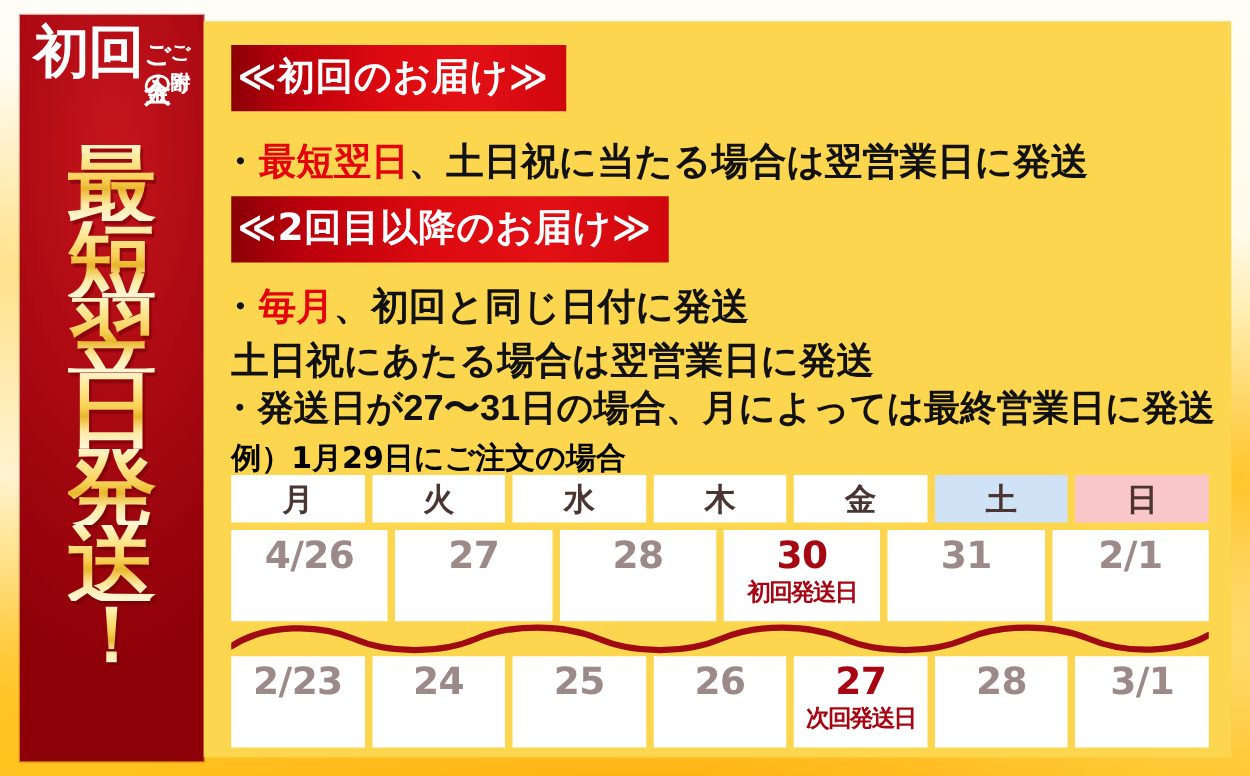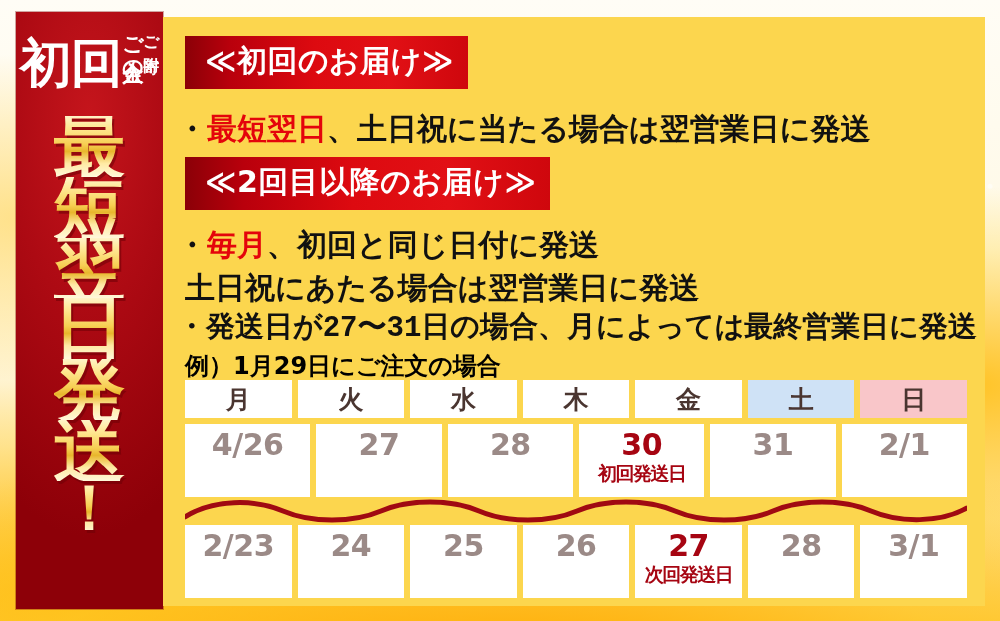--- a/index.html
+++ b/index.html
@@ -50,21 +50,21 @@
   #banner-top{
     position:absolute;left:0;top:6px;width:147px;height:98px;
     display:flex;justify-content:center;align-items:flex-start;
   }
   .kaiji{
     color:#fff;font-weight:bold;line-height:.98;
     font-family:"DejaVu Sans","Liberation Sans",sans-serif;
     text-align:center;
     letter-spacing:-1px;
   }
-  .kaiji.big{font-size:52px;margin-top:20px;}
+  .kaiji.big{font-size:45px;margin-top:2px;}
   .vcol{
     writing-mode:vertical-rl;text-orientation:upright;
     color:#fff;font-weight:bold;font-size:21px;line-height:1.02;
     font-family:"DejaVu Sans","Liberation Sans",sans-serif;
     margin-top:4px;letter-spacing:0px;
   }
   .vcol.sm{font-size:16px;margin-top:8px;}
   #banner-main{
     position:absolute;left:0;top:104px;width:147px;height:490px;
     display:flex;flex-direction:column;align-items:center;justify-content:flex-start;
@@ -84,29 +84,29 @@
   #panel{
     position:absolute;left:163px;top:17px;width:822px;height:589px;
     background:#fcd64e;
   }
 
   .badge{
     display:inline-block;
     background:linear-gradient(90deg,#8b0007 0%,#b9000c 16%,#dd0a10 46%,#e21015 72%,#cf070d 100%);
     color:#fff;font-weight:bold;
     font-family:"DejaVu Sans","Liberation Sans",sans-serif;
-    padding:5px 14px 7px 20px;
+    padding:5px 14px 7px 5px;
     letter-spacing:.5px;
   }
   #badge1{position:absolute;left:22px;top:19px;font-size:30px;}
   #badge2{position:absolute;left:22px;top:140px;font-size:30px;}
 
   .bodyline{
     position:absolute;left:14px;
-    font-family:Liberation Mono, monospace;
+    font-family:Liberation Sans, sans-serif;
     font-weight:bold;color:#111;white-space:nowrap;
   }
   #line1{top:92px;font-size:30px;}
   #line2{top:208px;font-size:30px;}
   #line3{top:251px;left:22px;font-size:30px;}
   #line4{top:290px;font-size:29px;}
   .hl{color:#e4040b;}
 
   #example{
     position:absolute;left:22px;top:333px;

